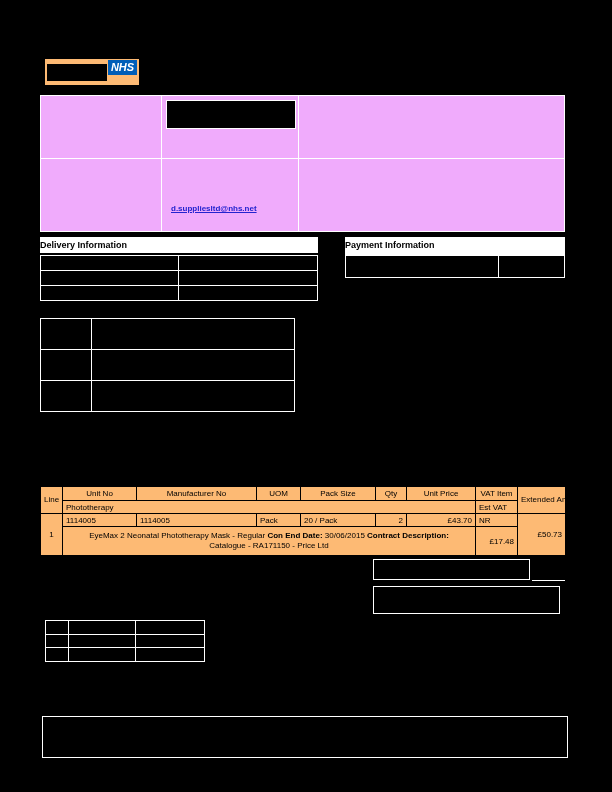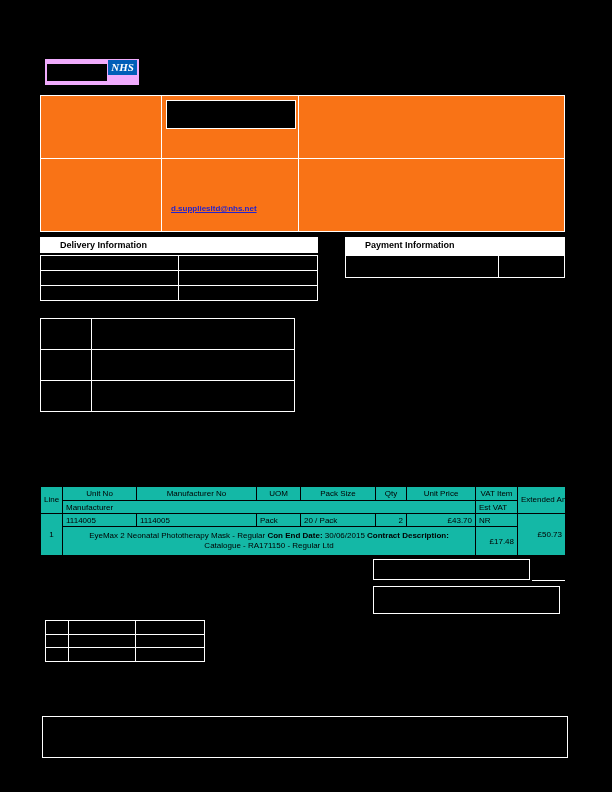--- a/index.html
+++ b/index.html
@@ -5,29 +5,29 @@
   html, body { margin:0; padding:0; background:#000; }
   .page { position:relative; width:612px; height:792px; background:#000;
           font-family:"Liberation Sans", sans-serif; overflow:hidden; }
   .abs { position:absolute; }
   .wborder { border:1px solid #fff; box-sizing:border-box; }
   .wline { position:absolute; background:#fff; }
   .blkbox { position:absolute; background:#000; border:1px solid #fff; box-sizing:border-box; }
   .wgrid { position:absolute; display:grid; background:#fff; gap:1px; padding:1px; box-sizing:border-box; }
   .cell { background:#000; }
   .section-hdr { position:absolute; background:#fff; color:#000; font-weight:bold;
-                 font-size:9px; line-height:16px; padding-left:20px; box-sizing:border-box; }
-  .logo-box { background:#f0abfc;font-family:Liberation Serif, serif; }
+                 font-size:9px; line-height:16px; padding-left:0; box-sizing:border-box; }
+  .logo-box { background:#fdba74; }
   .nhs-badge { position:absolute; background:#005EB8; color:#fff; font-style:italic;
                font-weight:bold; font-size:11px; line-height:15px; text-align:center; }
   .email { position:absolute; font-size:8px; font-weight:bold; color:#2323cf;
            text-decoration:underline; white-space:nowrap; }
   
   table.items { border-collapse:collapse; table-layout:fixed; width:525px;
-                background:#14b8a6; color:#000; font-size:8px; }
+                background:#fdba74; color:#000; font-size:8px; }
   table.items td { border:1px solid #000; padding:0 3px; vertical-align:middle;
                    overflow:hidden; white-space:nowrap; }
   tr.hdr td { text-align:center; height:13px; }
   tr.hdr2 td { text-align:center; height:12px; }
   tr.data td { height:12px;margin-top:14px; }
   tr.descrow td { height:28px; }
   td.wrap { white-space:normal; line-height:10px; }
   td.l, tr.hdr2 td.l { text-align:left; }
   td.r { text-align:right; }
   td.c { text-align:center; }
@@ -37,21 +37,21 @@
 </head>
 <body>
 
 <div class="page">
 
   <div class="abs logo-box" style="left:45px; top:59px; width:94px; height:26px;">
     <div class="abs" style="left:2px; top:5px; width:60px; height:17px; background:#000;"></div>
     <div class="nhs-badge" style="left:63px; top:1px; width:29px; height:15px;">NHS</div>
   </div>
 
-  <div class="abs wborder" style="left:40px; top:95px; width:525px; height:137px; background:#f97316;padding-left:16px;">
+  <div class="abs wborder" style="left:40px; top:95px; width:525px; height:137px; background:#f0abfc;padding-left:16px;">
     <div class="wline" style="left:0; top:62px; width:523px; height:1px;"></div>
     <div class="wline" style="left:120px; top:0; width:1px; height:135px;"></div>
     <div class="wline" style="left:257px; top:0; width:1px; height:135px;"></div>
     <div class="abs wborder" style="left:125px; top:4px; width:130px; height:29px; background:#000;"></div>
     <a class="email" href="#" style="left:130px; top:108px;">d.suppliesltd@nhs.net</a>
   </div>
 
   <div class="section-hdr" style="left:40px; top:237px; width:278px; height:16px;">Delivery Information</div>
   <div class="wgrid" style="left:40px; top:255px; width:278px; height:46px;
               grid-template-columns:137px 1fr; grid-template-rows:1fr 1fr 1fr;">
@@ -99,38 +99,38 @@
         <td>Unit No</td>
         <td>Manufacturer No</td>
         <td>UOM</td>
         <td>Pack Size</td>
         <td>Qty</td>
         <td>Unit Price</td>
         <td class="l">VAT Item</td>
         <td rowspan="2" class="c wrap">Extended Amt</td>
       </tr>
       <tr class="hdr2">
-        <td colspan="6" class="l">Manufacturer</td>
+        <td colspan="6" class="l">Phototherapy</td>
         <td class="l">Est VAT</td>
       </tr>
       <tr class="data">
         <td rowspan="2" class="c">1</td>
         <td>1114005</td>
         <td>1114005</td>
         <td>Pack</td>
         <td>20 / Pack</td>
         <td class="r">2</td>
         <td class="r">£43.70</td>
         <td>NR</td>
         <td rowspan="2" class="r">£50.73</td>
       </tr>
       <tr class="descrow">
         <td colspan="6" class="desc-cell">
           <span>EyeMax 2 Neonatal Phototherapy Mask - Regular </span><span class="b">Con End Date:</span><span> 30/06/2015 </span><span class="b">Contract Description:</span><br>
-          <span>Catalogue - RA171150 - Regular Ltd</span>
+          <span>Catalogue - RA171150 - Price Ltd</span>
         </td>
         <td class="r">£17.48</td>
       </tr>
     </tbody>
       </table>
   </div>
 
   <div class="blkbox" style="left:373px; top:559px; width:157px; height:21px;"></div>
   <div class="wline" style="left:532px; top:580px; width:33px; height:1px;"></div>
   <div class="blkbox" style="left:373px; top:586px; width:187px; height:28px;"></div>

